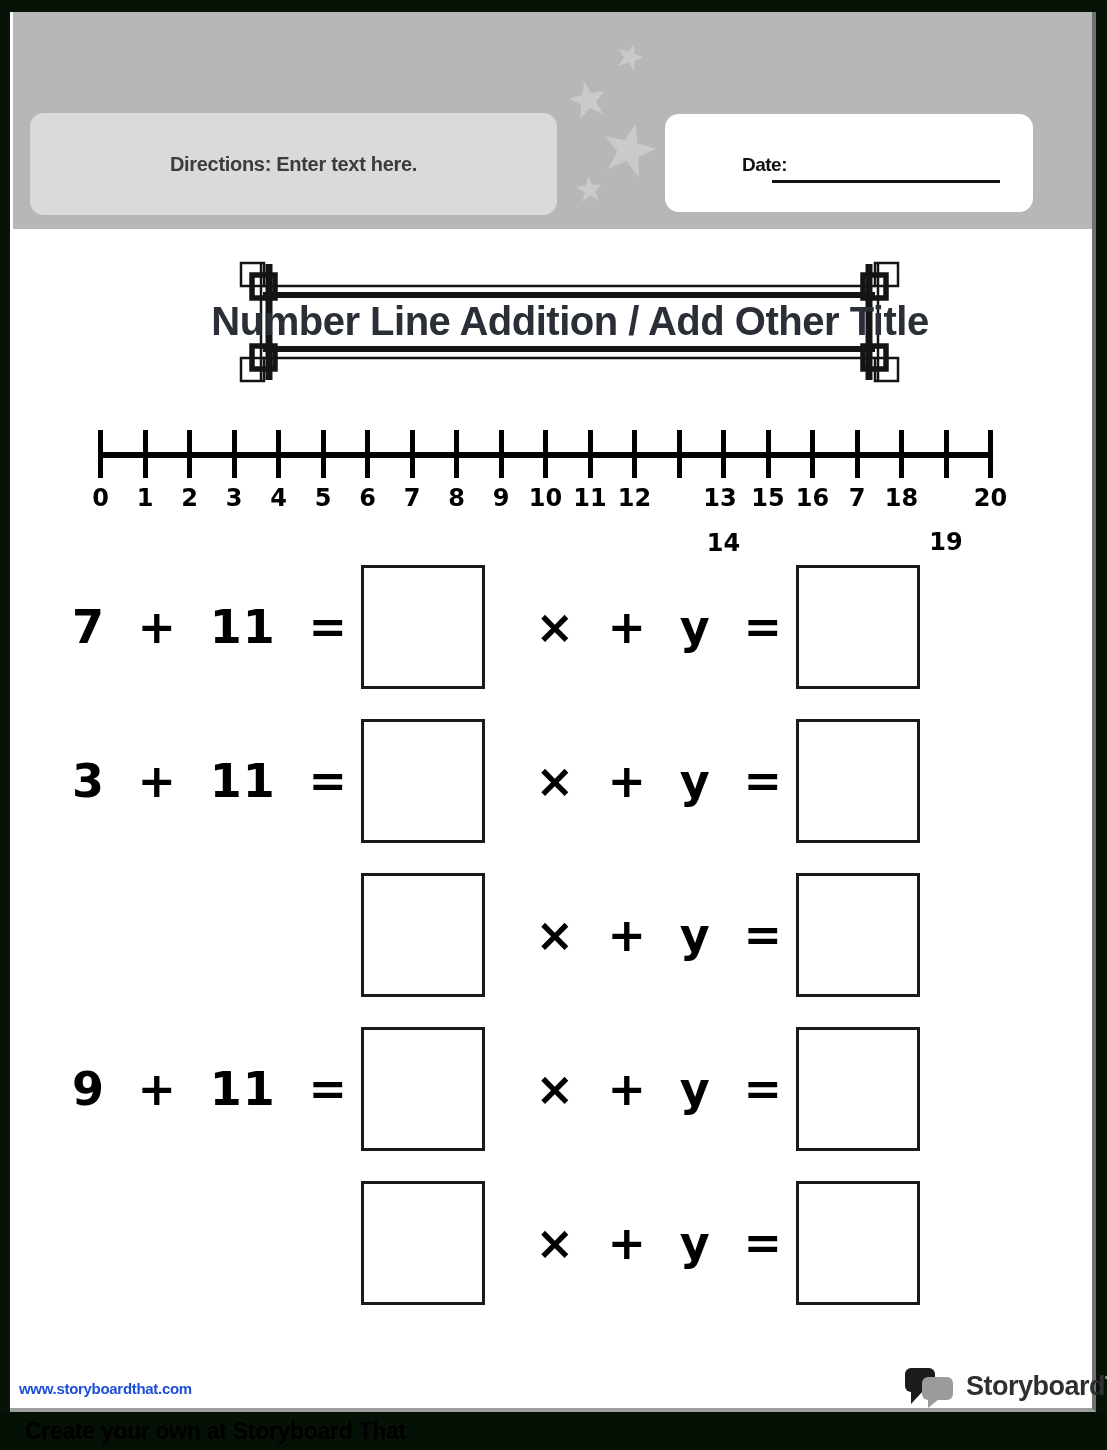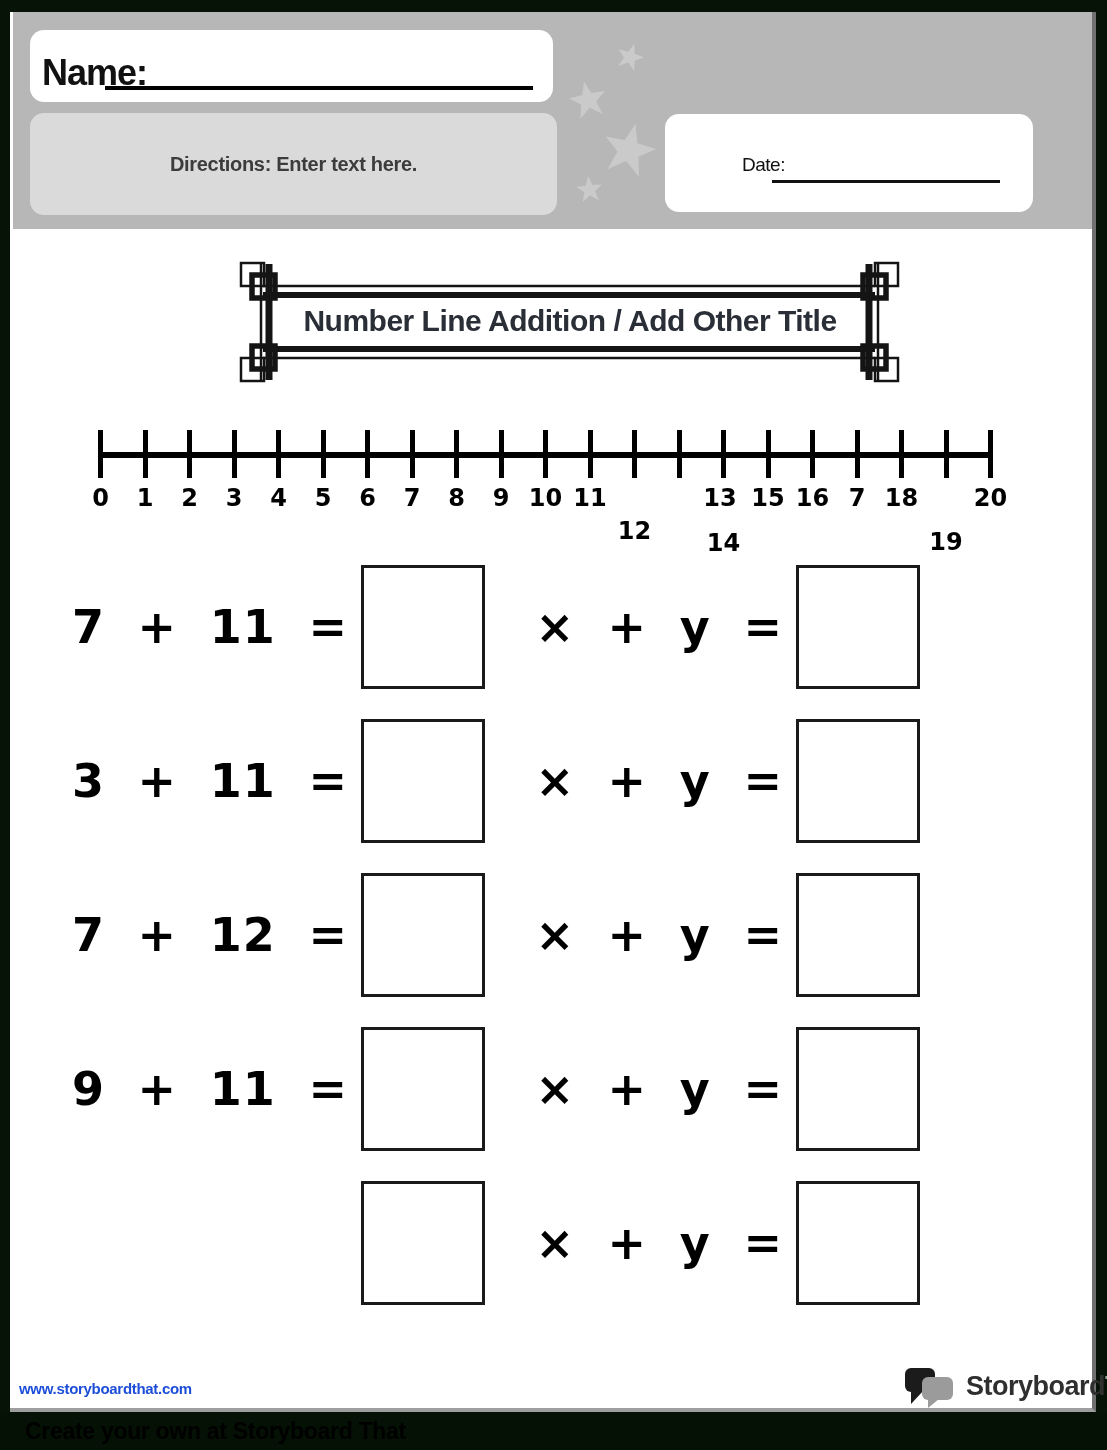--- a/index.html
+++ b/index.html
@@ -10,33 +10,33 @@
   
   .band{position:absolute;left:3px;top:0;width:1079px;height:217px;background:#b7b7b7;overflow:hidden;}
   .rbox{position:absolute;border-radius:14px;}
   .name-box{left:17px;top:18px;width:523px;height:72px;background:#ffffff;}
   .name-label{position:absolute;left:12px;bottom:8px;font-weight:800;font-size:36px;color:#111;letter-spacing:-1px;}
   .name-underline{position:absolute;left:75px;bottom:12px;width:428px;height:4px;background:#000;}
   .directions-box{left:17px;top:101px;width:527px;height:102px;background:#dadada;
         display:flex;align-items:center;justify-content:center;}
   .directions-text{font-weight:700;font-size:20px;color:#3c3c3c;letter-spacing:-0.3px;}
   .date-box{left:652px;top:102px;width:368px;height:98px;background:#ffffff;}
-  .date-label{position:absolute;left:77px;top:40px;font-weight:400;font-size:19px;color:#111;letter-spacing:-0.5px;}
+  .date-label{position:absolute;left:77px;top:40px;font-weight:700;font-size:19px;color:#111;letter-spacing:-0.5px;}
   .date-underline{position:absolute;left:107px;top:66px;width:228px;height:3px;background:#111;}
   .star{position:absolute;background:#cacaca;
         clip-path:polygon(50% 0%,62% 34%,98% 36%,70% 58%,80% 94%,50% 71%,20% 94%,30% 58%,2% 36%,38% 34%);}
   .star.s1{left:603px;top:31px;width:28px;height:28px;transform:rotate(18deg);}
   .star.s2{left:556px;top:69px;width:38px;height:38px;transform:rotate(-12deg);}
   .star.s3{left:589px;top:111px;width:54px;height:54px;transform:rotate(14deg);}
   .star.s4{left:563px;top:164px;width:27px;height:27px;transform:rotate(-6deg);}
   
   .title-frame{position:absolute;left:225px;top:246px;width:670px;height:130px;}
   .title-frame svg{position:absolute;left:0;top:0;}
   .title-text{position:absolute;left:40px;right:40px;top:0;height:126px;display:flex;
-        align-items:center;justify-content:center;font-weight:800;font-size:30px;color:#2a2e37;
+        align-items:center;justify-content:center;font-weight:800;font-size:40px;color:#2a2e37;
         letter-spacing:-0.5px;white-space:nowrap;}
   
   .numberline{position:absolute;left:88px;top:418px;width:895px;height:92px;}
   .nl-line{position:absolute;left:0;top:22px;width:895px;height:6px;background:#000;}
   .nl-tick{position:absolute;top:0;width:5px;height:48px;background:#000;}
   .nl-label{position:absolute;top:54px;width:44px;text-align:center;font-family:"DejaVu Sans",sans-serif;
         font-weight:800;font-size:24px;color:#000;}
   
   .prow{position:absolute;height:124px;}
   .prow.left{left:150px;width:325px;}
@@ -61,24 +61,20 @@
 
 <div class="canvas">
   <div class="page">
 
     <div class="band">
       <div class="star s1"></div>
       <div class="star s2"></div>
       <div class="star s3"></div>
       <div class="star s4"></div>
 
-      <div class="rbox name-box">
-        <span class="name-label">Name:</span>
-        <span class="name-underline"></span>
-      </div>
 
       <div class="rbox directions-box">
         <span class="directions-text">Directions: Enter text here.</span>
       </div>
 
       <div class="rbox date-box">
         <span class="date-label">Date:</span>
         <span class="date-underline"></span>
       </div>
     </div>
@@ -131,21 +127,21 @@
         <div class="nl-label" style="left: 292px;">7</div>
         <div class="nl-tick" style="left: 356px;"></div>
         <div class="nl-label" style="left: 336.5px;">8</div>
         <div class="nl-tick" style="left: 400.5px;"></div>
         <div class="nl-label" style="left: 381px;">9</div>
         <div class="nl-tick" style="left: 445px;"></div>
         <div class="nl-label" style="left: 425.5px;">10</div>
         <div class="nl-tick" style="left: 489.5px;"></div>
         <div class="nl-label" style="left: 470px;">11</div>
         <div class="nl-tick" style="left: 534px;"></div>
-        <div class="nl-label" style="left: 514.5px; margin-top: 33px;">12</div>
+        <div class="nl-label" style="left: 514.5px;">12</div>
         <div class="nl-tick" style="left: 578.5px;"></div>
         <div class="nl-label" style="left: 559px; margin-left: 41px;">13</div>
         <div class="nl-tick" style="left: 623px;"></div>
         <div class="nl-label" style="left: 603.5px; margin-top: 45px;">14</div>
         <div class="nl-tick" style="left: 667.5px;"></div>
         <div class="nl-label" style="left: 648px;">15</div>
         <div class="nl-tick" style="left: 712px;"></div>
         <div class="nl-label" style="left: 692.5px;">16</div>
         <div class="nl-tick" style="left: 756.5px;"></div>
         <div class="nl-label" style="left: 737px;">7</div>
@@ -160,21 +156,20 @@
     <div id="problems">
         <div class="prow left" style="top: 553px;">
           <span class="eq">7 + 11 =</span>
           <div class="abox"></div>
         </div>
         <div class="prow left" style="top: 707px;">
           <span class="eq">3 + 11 =</span>
           <div class="abox"></div>
         </div>
         <div class="prow left" style="top: 861px;">
-          <span class="eq">7 + 12 =</span>
           <div class="abox"></div>
         </div>
         <div class="prow left" style="top: 1015px;">
           <span class="eq">9 + 11 =</span>
           <div class="abox"></div>
         </div>
         <div class="prow left" style="top: 1169px;">
           <div class="abox"></div>
         </div>
         <div class="prow right" style="top: 553px;">

